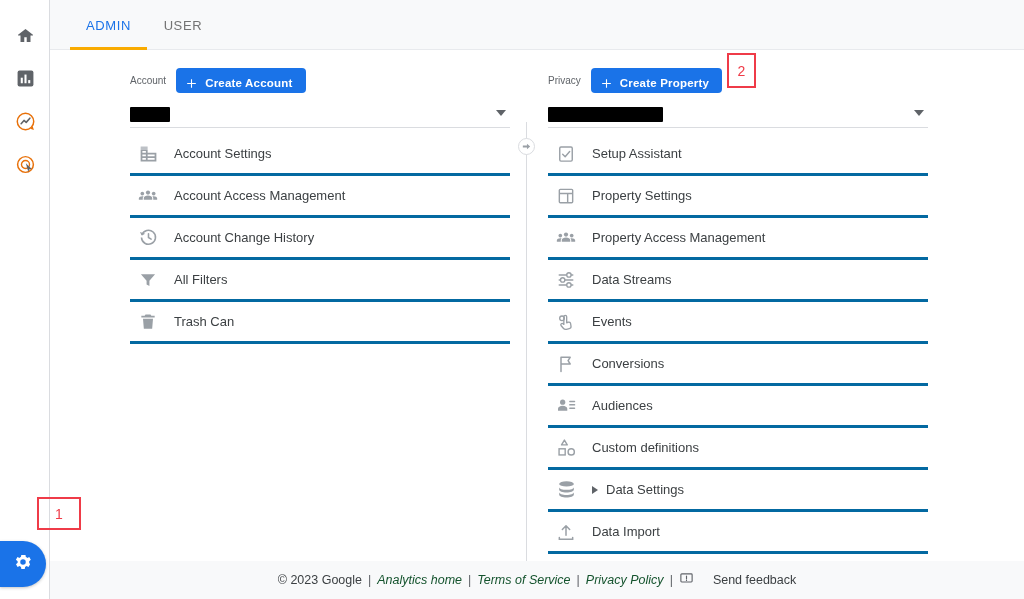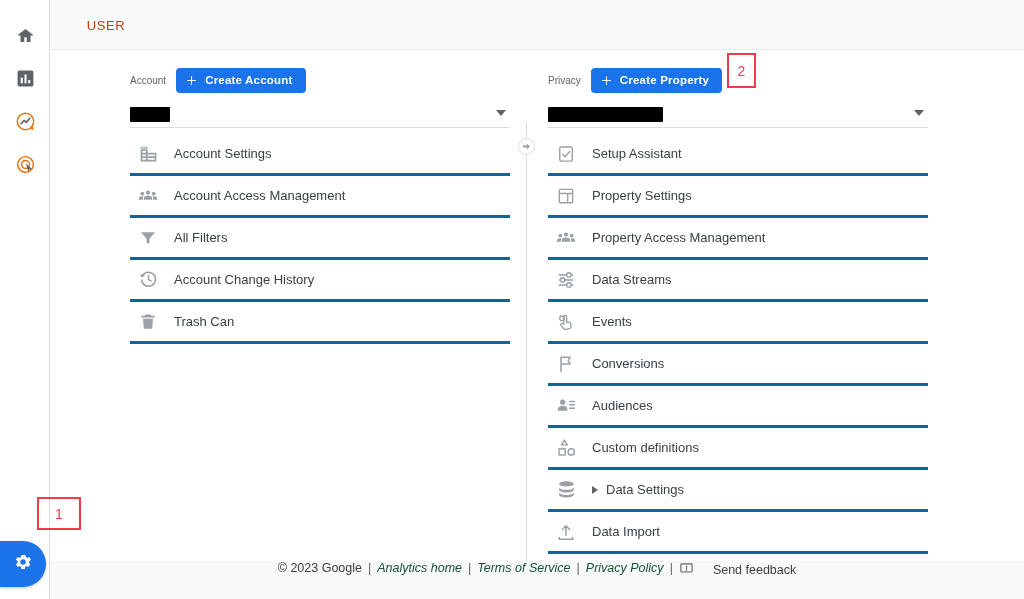--- a/index.html
+++ b/index.html
@@ -39,21 +39,21 @@
     position: absolute; left: 50px; top: 0; width: 974px; height: 50px;
     background: #f8f9fa;
     border-bottom: 1px solid #e8eaed;
   }
   .tabs { position:absolute; left: 20px; top: 0; display:flex; height: 50px; }
   .tab {
     position: relative;
     min-width: 72px; padding: 0 16px; height: 50px;
     display:flex; align-items:center; justify-content:center;
     font-size: 13px; letter-spacing: .6px; font-weight: 500;
-    color: #c2410c; cursor: pointer;
+    color: #737373; cursor: pointer;
   }
   .tab.active { color: #1a73e8; }
   .tab.active::after {
     content:""; position:absolute; left: 0; right: 0; bottom: 0;
     height: 3px; background: #f9ab00;
   }
 
   
   .content {
     position: absolute; left: 50px; top: 50px; width: 974px; height: 512px;
@@ -74,22 +74,22 @@
   .col { position: absolute; top: 0; }
   .col-account { left: 80px; width: 380px; }
   .col-property { left: 498px; width: 380px; }
 
   .col-head {
     display: flex; align-items: center; gap: 10px;
     height: 32px; margin-top: 14px;
   }
   .col-label { font-size: 10px; color: #5f6368; }
   .create-btn {
-    display: inline-flex; align-items: center; gap: 7px;
-    height: 25px; padding: 0 13px 0 9px;
+    display: inline-flex; align-items: flex-start; gap: 7px;
+    height: 25px; padding: 9px 13px 0 9px;
     background: #1a73e8; color: #fff;
     border: none; border-radius: 4px;
     font-family: "Liberation Sans", sans-serif;
     font-size: 11.5px; font-weight: bold; letter-spacing: .2px;
     cursor: pointer; white-space: nowrap;
   }
   .plus-g { width: 13px; height: 13px; display:block; }
 
   .selector {
     position: relative; margin-top: 6px;
@@ -127,21 +127,21 @@
     border-top: 4.5px solid transparent;
     border-bottom: 4.5px solid transparent;
     border-left: 6px solid #5f6368;
     cursor: pointer;
   }
 
   
   .footer {
     position: absolute; left: 50px; bottom: 0; width: 974px; height: 38px;
     background: #f8f9fa;
-    display:flex; align-items:flex-start; justify-content:center;
+    display:flex; align-items:center; justify-content:center;
     font-size: 12.5px; color: #3c4043;
   }
   .footer .sep { margin: 0 6px; color: #5f6368; }
   .footer a { color: #14532d; text-decoration: none; cursor:pointer;font-style:italic; }
   .fb { display:inline-flex; align-items:center; gap:19px; cursor:pointer; color:#3c4043; }
 
   
   .anno {
     position: absolute;
     border: 2.5px solid #ef3b48;
@@ -206,20 +206,23 @@
       <span>
         <svg width="20" height="20" viewBox="0 0 24 24" fill="#ffffff">
           <path d="M19.4 13a7.6 7.6 0 0 0 0-2l2-1.6-1.9-3.3-2.4 1a7.5 7.5 0 0 0-1.7-1l-.4-2.6H9.9l-.4 2.6c-.6.2-1.2.6-1.7 1l-2.4-1-1.9 3.3L5.6 11a7.6 7.6 0 0 0 0 2l-2 1.6 1.9 3.3 2.4-1c.5.4 1.1.8 1.7 1l.4 2.6h4.1l.4-2.6c.6-.2 1.2-.6 1.7-1l2.4 1 1.9-3.3zM12 15.3A3.3 3.3 0 1 1 12 8.7a3.3 3.3 0 0 1 0 6.6z"></path>
         </svg>
       </span>
     </div>
   </div>
 
   <div class="tabbar">
     <div class="tabs">
+      <div class="tab active">
+        <span>ADMIN</span>
+      </div>
       <div class="tab">
         <span>USER</span>
       </div>
     </div>
   </div>
 
   <div class="content">
 
     <div class="divider-v"></div>
     <div class="divider-knob">
@@ -269,36 +272,36 @@
               <path d="M12 11.4c-2.4 0-4.6 1.2-4.6 2.8V16h9.2v-1.8c0-1.6-2.2-2.8-4.6-2.8z"></path>
               <path d="M5.8 12.2c-1.9 0-3.8 1-3.8 2.3V16h4.3v-1.8c0-.8.4-1.5 1-2a5 5 0 0 0-1.5 0z"></path>
               <path d="M18.2 12.2c1.9 0 3.8 1 3.8 2.3V16h-4.3v-1.8c0-.8-.4-1.5-1-2a5 5 0 0 1 1.5 0z"></path>
             </svg>
           </span>
           <span class="mi-label">Account Access Management</span>
         </div>
 
         <div class="menu-item">
           <span class="mi-icon">
-            <svg width="20" height="20" viewBox="0 0 24 24" fill="#9aa0a6">
-              <path d="M3.5 5h17l-6.8 8v6.2l-3.4-1.8V13z"></path>
-            </svg>
-          </span>
-          <span class="mi-label">All Filters</span>
-        </div>
-
-        <div class="menu-item">
-          <span class="mi-icon">
             <svg width="21" height="21" viewBox="0 0 24 24" fill="none" stroke="#9aa0a6" stroke-width="1.8">
               <path d="M4.4 9.2A8 8 0 1 1 4 12"></path>
               <path d="M2.2 5.6 4.3 9.6 8.3 7.8" fill="#9aa0a6" stroke="none"></path>
               <path d="M12 7.8V12l3 1.8" stroke-linecap="round"></path>
             </svg>
           </span>
           <span class="mi-label">Account Change History</span>
+        </div>
+
+        <div class="menu-item">
+          <span class="mi-icon">
+            <svg width="20" height="20" viewBox="0 0 24 24" fill="#9aa0a6">
+              <path d="M3.5 5h17l-6.8 8v6.2l-3.4-1.8V13z"></path>
+            </svg>
+          </span>
+          <span class="mi-label">All Filters</span>
         </div>
 
         <div class="menu-item">
           <span class="mi-icon">
             <svg width="20" height="20" viewBox="0 0 24 24" fill="#9aa0a6">
               <path d="M9 3h6l1 1.5h4v2H4v-2h4zM6 8h12l-1 12H7z"></path>
             </svg>
           </span>
           <span class="mi-label">Trash Can</span>
         </div>

